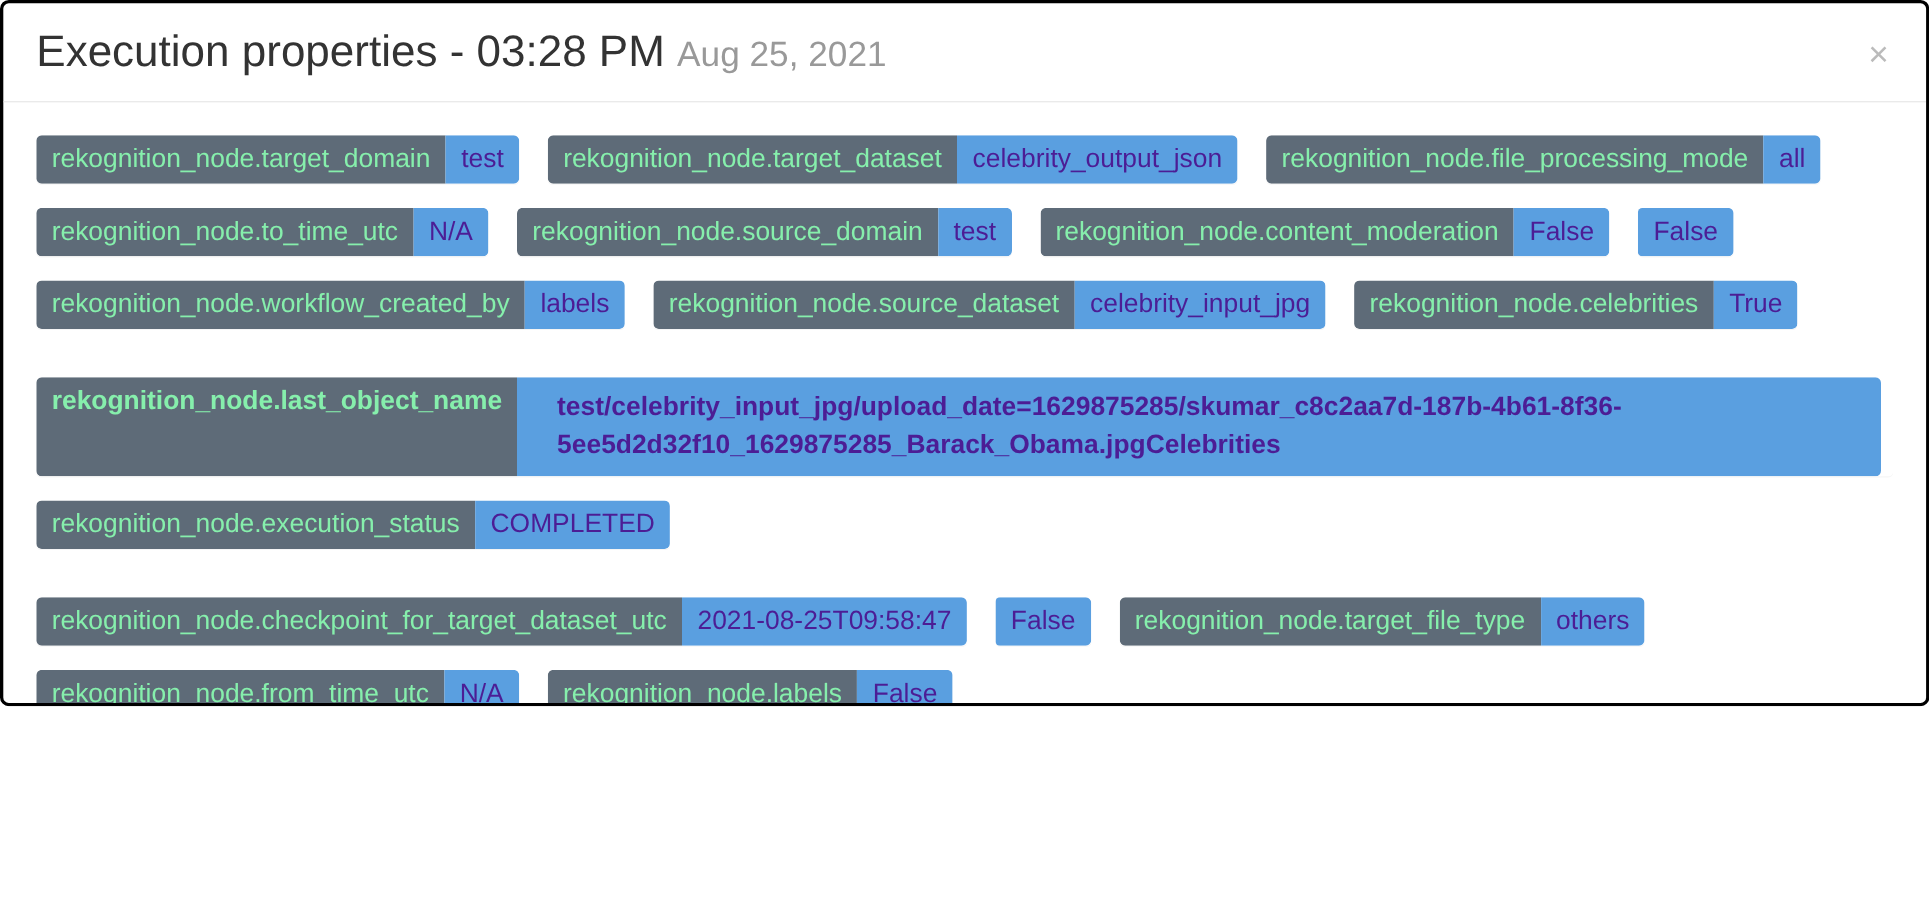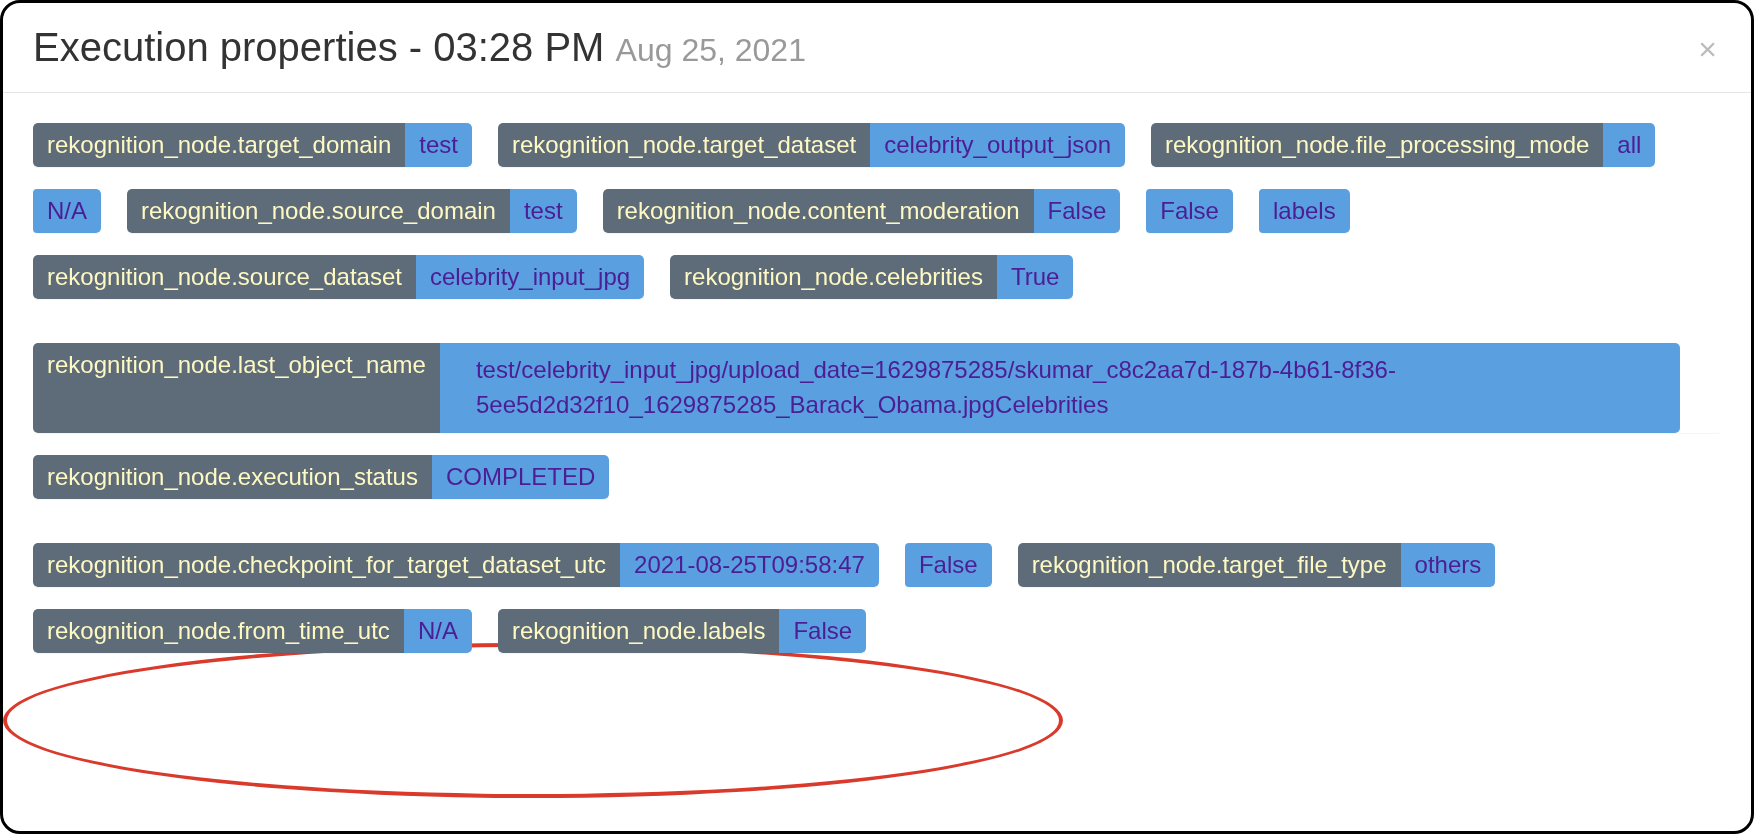--- a/index.html
+++ b/index.html
@@ -4,23 +4,23 @@
 <style>
   * { box-sizing: border-box; }
   html, body {
     margin: 0; padding: 0;
     font-family: "Helvetica Neue", Helvetica, Arial, sans-serif;
     background: #fff;
     color: #333;
   }
   .modal {
     width: 1754px;
-    height: 834px;
+    height: 642px;
     border: 3px solid #000;
-    border-radius: 20px;
+    border-radius: 8px;
     background: #fff;
     position: relative;
     overflow: hidden;
   }
   .modal-header {
     padding: 22px 30px 22px 30px;
     border-bottom: 1px solid #e5e5e5;
     display: flex;
     align-items: baseline;
     justify-content: space-between;
@@ -58,32 +58,32 @@
     border-radius: 4px;
     overflow: hidden;
     font-size: 24px;
     line-height: 1;
     box-shadow: 0 1px 0 rgba(0,0,0,0.04);
     position: relative;
     z-index: 5;
   }
   .prop .key {
     background: #5e6b78;
-    color: #fef9c3;
+    color: #86efac;
     padding: 10px 14px;
     white-space: nowrap;
     border-radius: 5px 0 0 5px;
   }
   .prop .val {
     background: #5a9fe0;
     color: #4c1d95;
     padding: 10px 14px;
     border-radius: 0 5px 5px 0;
   }
-  .prop.wide { max-width: 1700px; }
+  .prop.wide { max-width: 1700px; font-weight: bold; }
   .prop.wide .val { white-space: normal; max-width: 1240px; line-height: 1.45; padding-left: 36px; }
   .prop.wide .key { display:flex; align-items:flex-start; }
 
   
   .anno-ellipse {
     position: absolute;
     border: 4px solid #d93a2b;
     border-radius: 50%;
     pointer-events: none;
     z-index: 2;
@@ -108,34 +108,36 @@
       </div>
       <div class="prop">
         <span class="key">rekognition_node.target_dataset</span>
         <span class="val">celebrity_output_json</span>
       </div>
       <div class="prop">
         <span class="key">rekognition_node.file_processing_mode</span>
         <span class="val">all</span>
       </div>
       <div class="prop">
+        <span class="key">rekognition_node.to_time_utc</span>
         <span class="val">N/A</span>
       </div>
       <div class="prop">
         <span class="key">rekognition_node.source_domain</span>
         <span class="val">test</span>
       </div>
       <div class="prop">
         <span class="key">rekognition_node.content_moderation</span>
         <span class="val">False</span>
       </div>
       <div class="prop">
         <span class="val">False</span>
       </div>
       <div class="prop">
+        <span class="key">rekognition_node.workflow_created_by</span>
         <span class="val">labels</span>
       </div>
       <div class="prop">
         <span class="key">rekognition_node.source_dataset</span>
         <span class="val">celebrity_input_jpg</span>
       </div>
       <div class="prop">
         <span class="key">rekognition_node.celebrities</span>
         <span class="val">True</span>
       </div>

